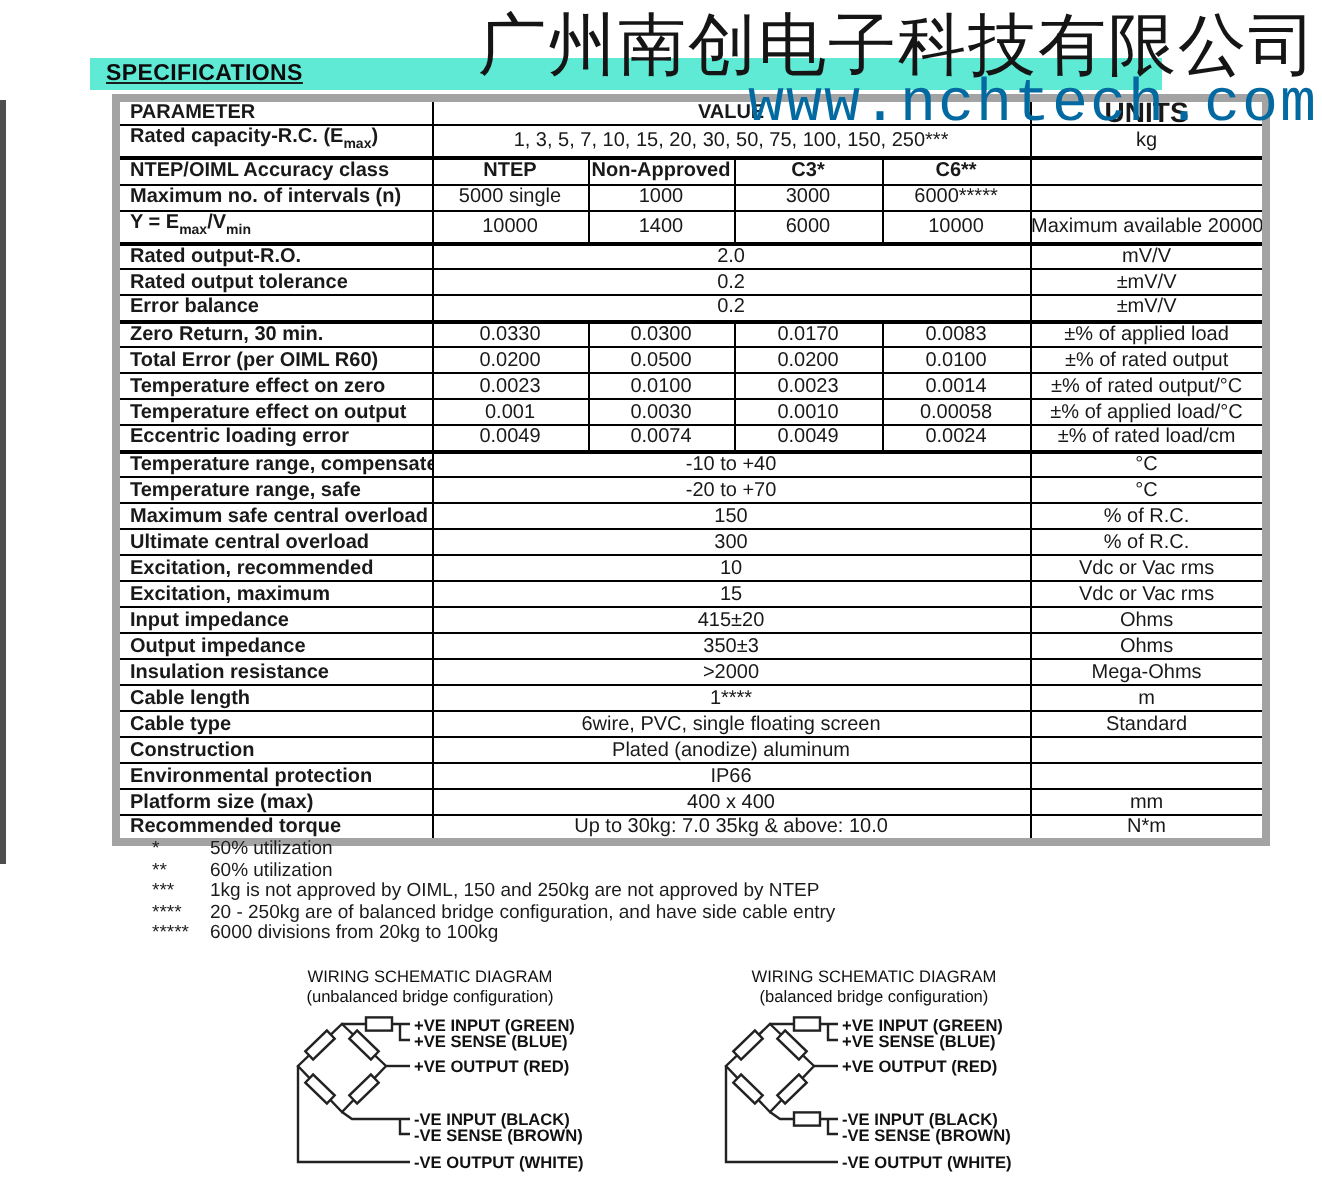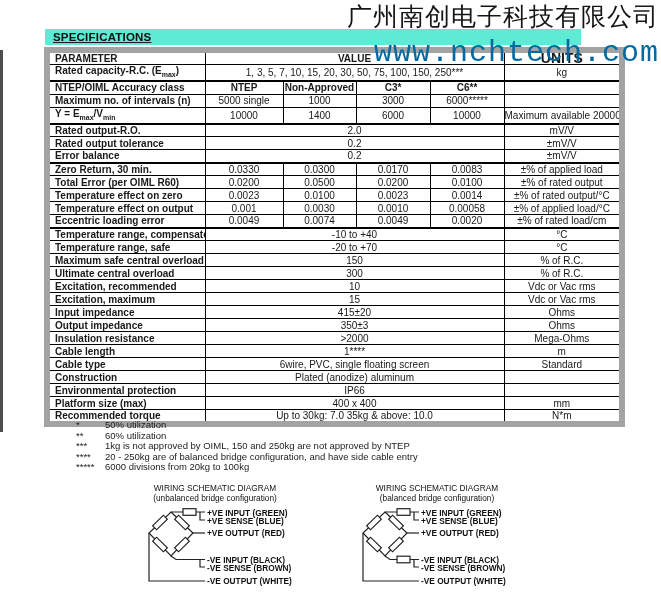--- a/index.html
+++ b/index.html
@@ -3,30 +3,30 @@
 <meta charset="utf-8">
 <style>
   *{margin:0;padding:0;box-sizing:border-box}
   html,body{background:#ffffff}
   .page{position:relative;width:661px;height:599px;background:#fff;
         font-family:"Liberation Sans",sans-serif;color:#1c1c1c;overflow:hidden}
 
   .edge-artifact{position:absolute;left:0;top:50px;width:3px;height:382px;background:#4e4e4e}
 
   .wm-cn{position:absolute;top:0;right:2px;font-family:Liberation Serif, serif;
-         font-size:25px;letter-spacing:1px;color:#151515;white-space:nowrap;z-index:5}
+         font-size:34px;letter-spacing:1px;color:#151515;white-space:nowrap;z-index:5}
   .wm-web{position:absolute;top:36px;right:2px;font-family:"Liberation Mono",monospace;
           font-size:30px;letter-spacing:1px;color:#0369a1;white-space:nowrap;z-index:5}
 
   .spec-bar{position:absolute;left:45px;top:29px;width:536px;height:16px;
             background:#cfe4f0;display:flex;align-items:center}
   .spec-bar span{font-size:11.5px;font-weight:bold;padding-left:8px;letter-spacing:.2px;color:#0d0d0d}
 
-  table.spec{position:absolute;left:44px;top:47px;width:577px;border-collapse:collapse;
-             table-layout:fixed;border:6px solid #a3a3a3}
+  table.spec{position:absolute;left:56px;top:47px;width:577px;border-collapse:collapse;
+             table-layout:fixed;border:4px solid #a3a3a3}
   table.spec td{border:1px solid #000;height:13px;font-size:10px;line-height:11px;
                 vertical-align:middle;overflow:hidden;white-space:nowrap;color:#191919}
   td.param{font-weight:bold;padding-left:5px;text-align:left}
   td.val{text-align:center;white-space:pre}
   td.val.b{font-weight:bold}
   td.unit{text-align:center;font-size:9.5px}
   tr.thick td{border-top-width:2px}
   tr.hdr td{font-weight:bold;font-size:10px}
   sub{font-size:7px}
 
@@ -145,21 +145,21 @@
           <td class="val">0.0030</td>
           <td class="val">0.0010</td>
           <td class="val">0.00058</td>
           <td class="unit">±% of applied load/°C</td>
         </tr>
         <tr>
           <td class="param">Eccentric loading error</td>
           <td class="val">0.0049</td>
           <td class="val">0.0074</td>
           <td class="val">0.0049</td>
-          <td class="val">0.0020</td>
+          <td class="val">0.0024</td>
           <td class="unit">±% of rated load/cm</td>
         </tr>
         <tr class="thick">
           <td class="param">Temperature range, compensated</td>
           <td colspan="4" class="val">-10 to +40</td>
           <td class="unit">°C</td>
         </tr>
         <tr>
           <td class="param">Temperature range, safe</td>
           <td colspan="4" class="val">-20 to +70</td>

